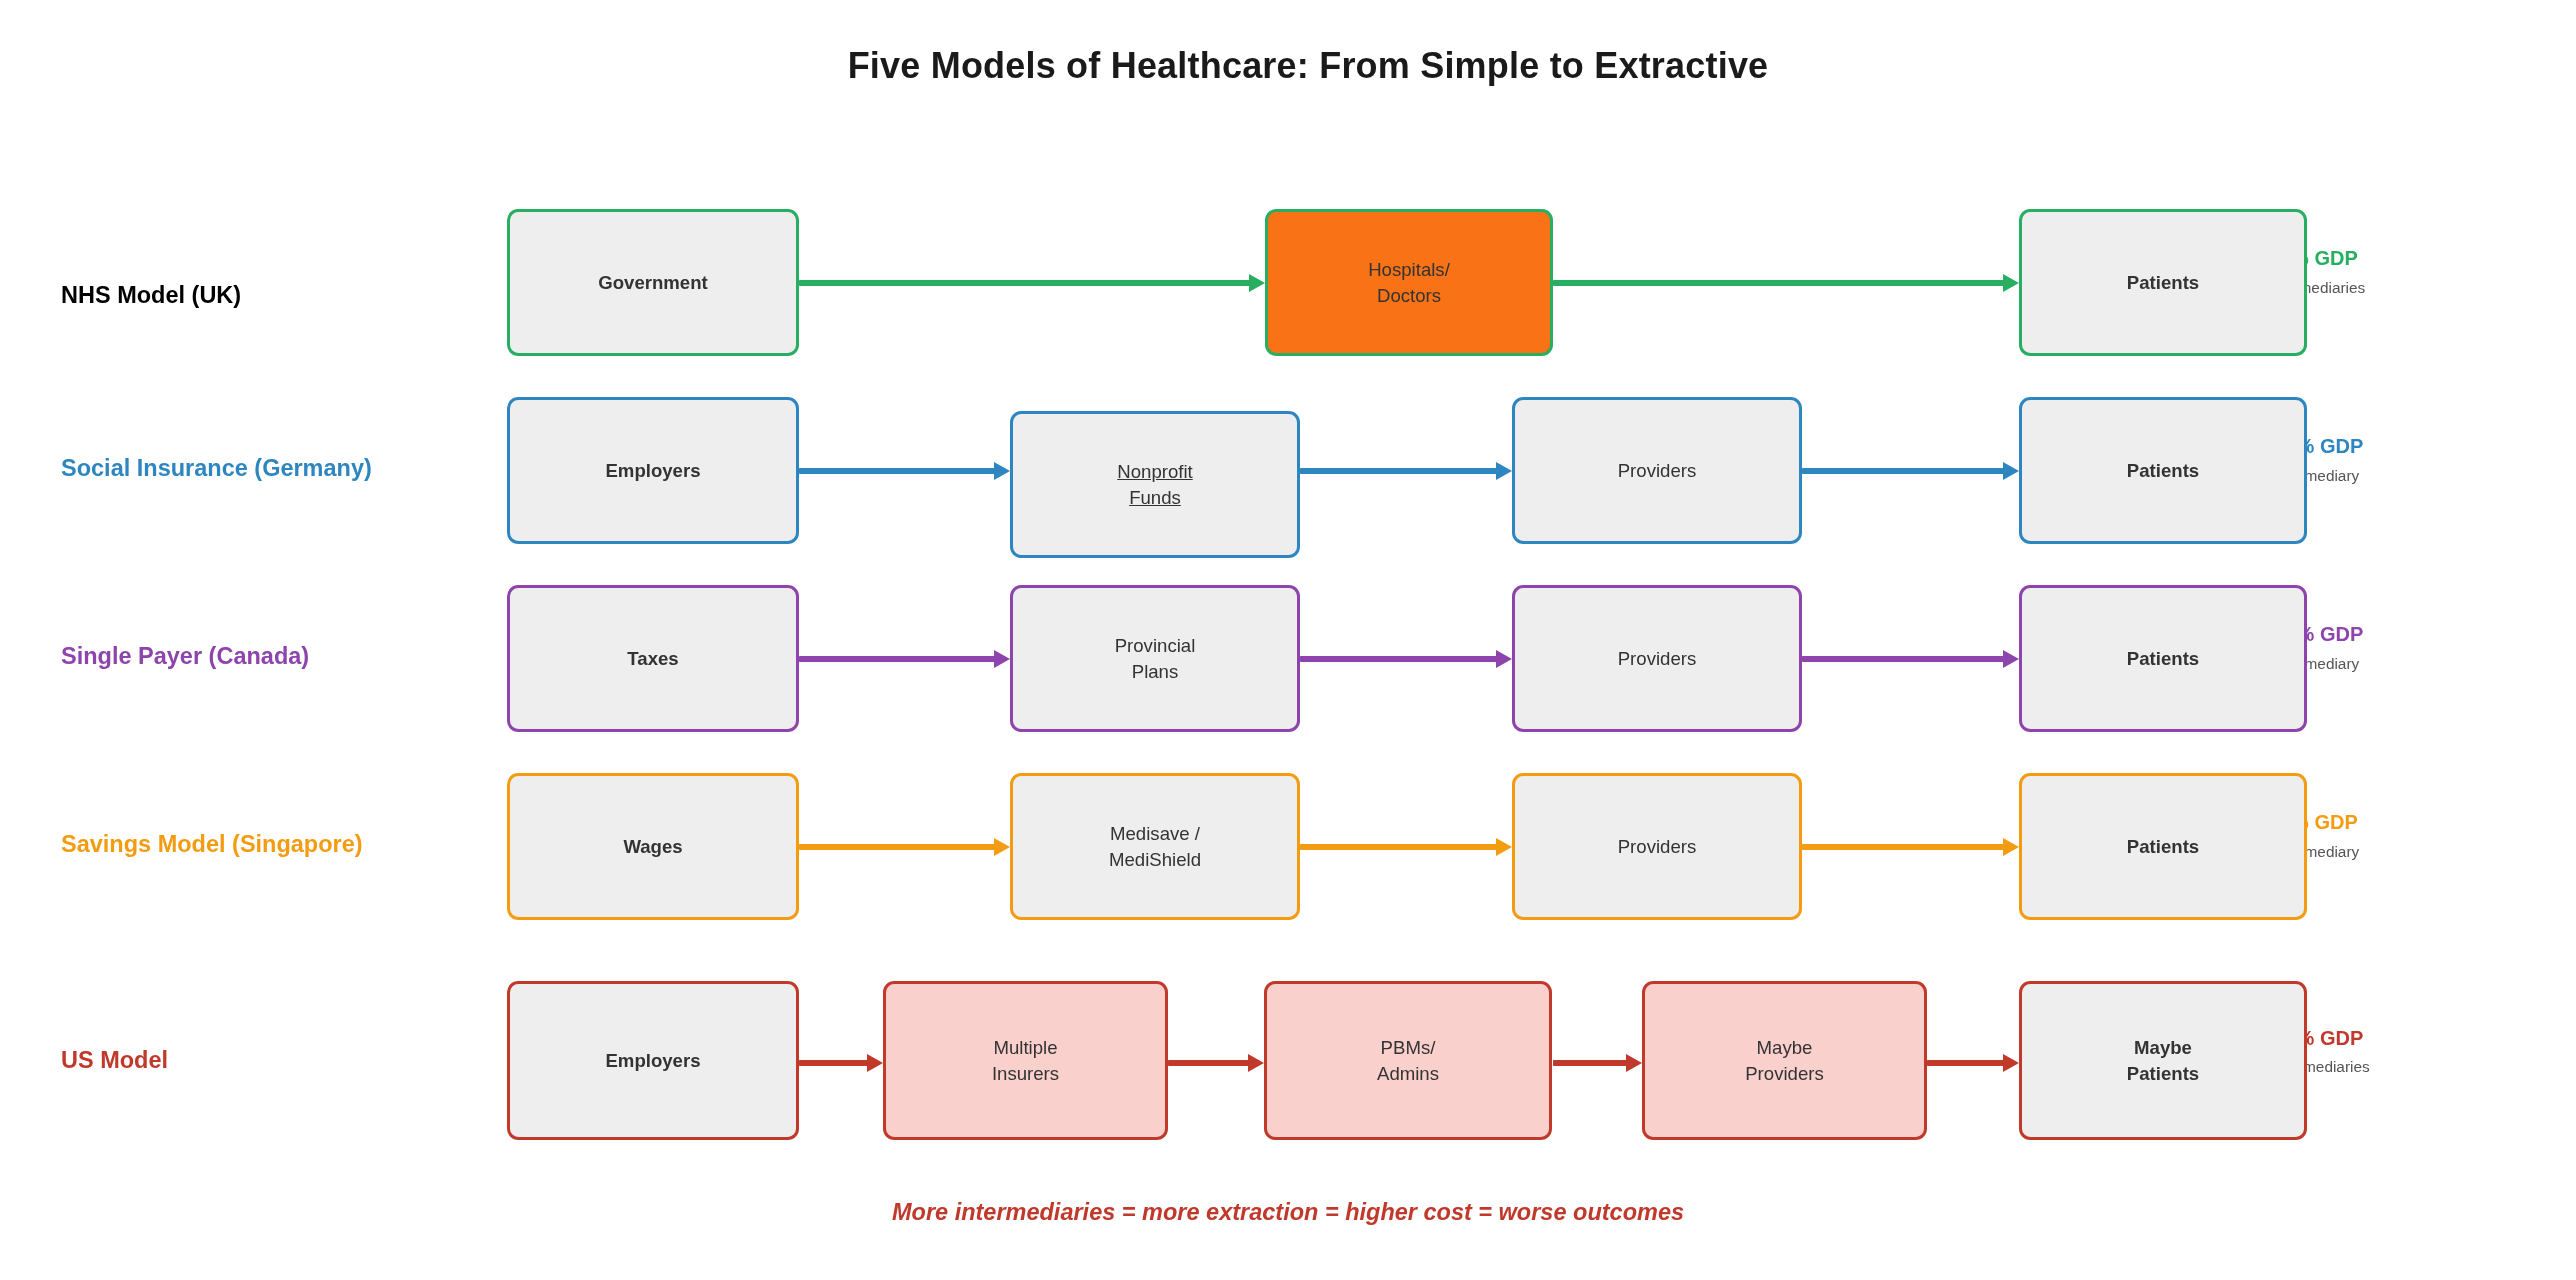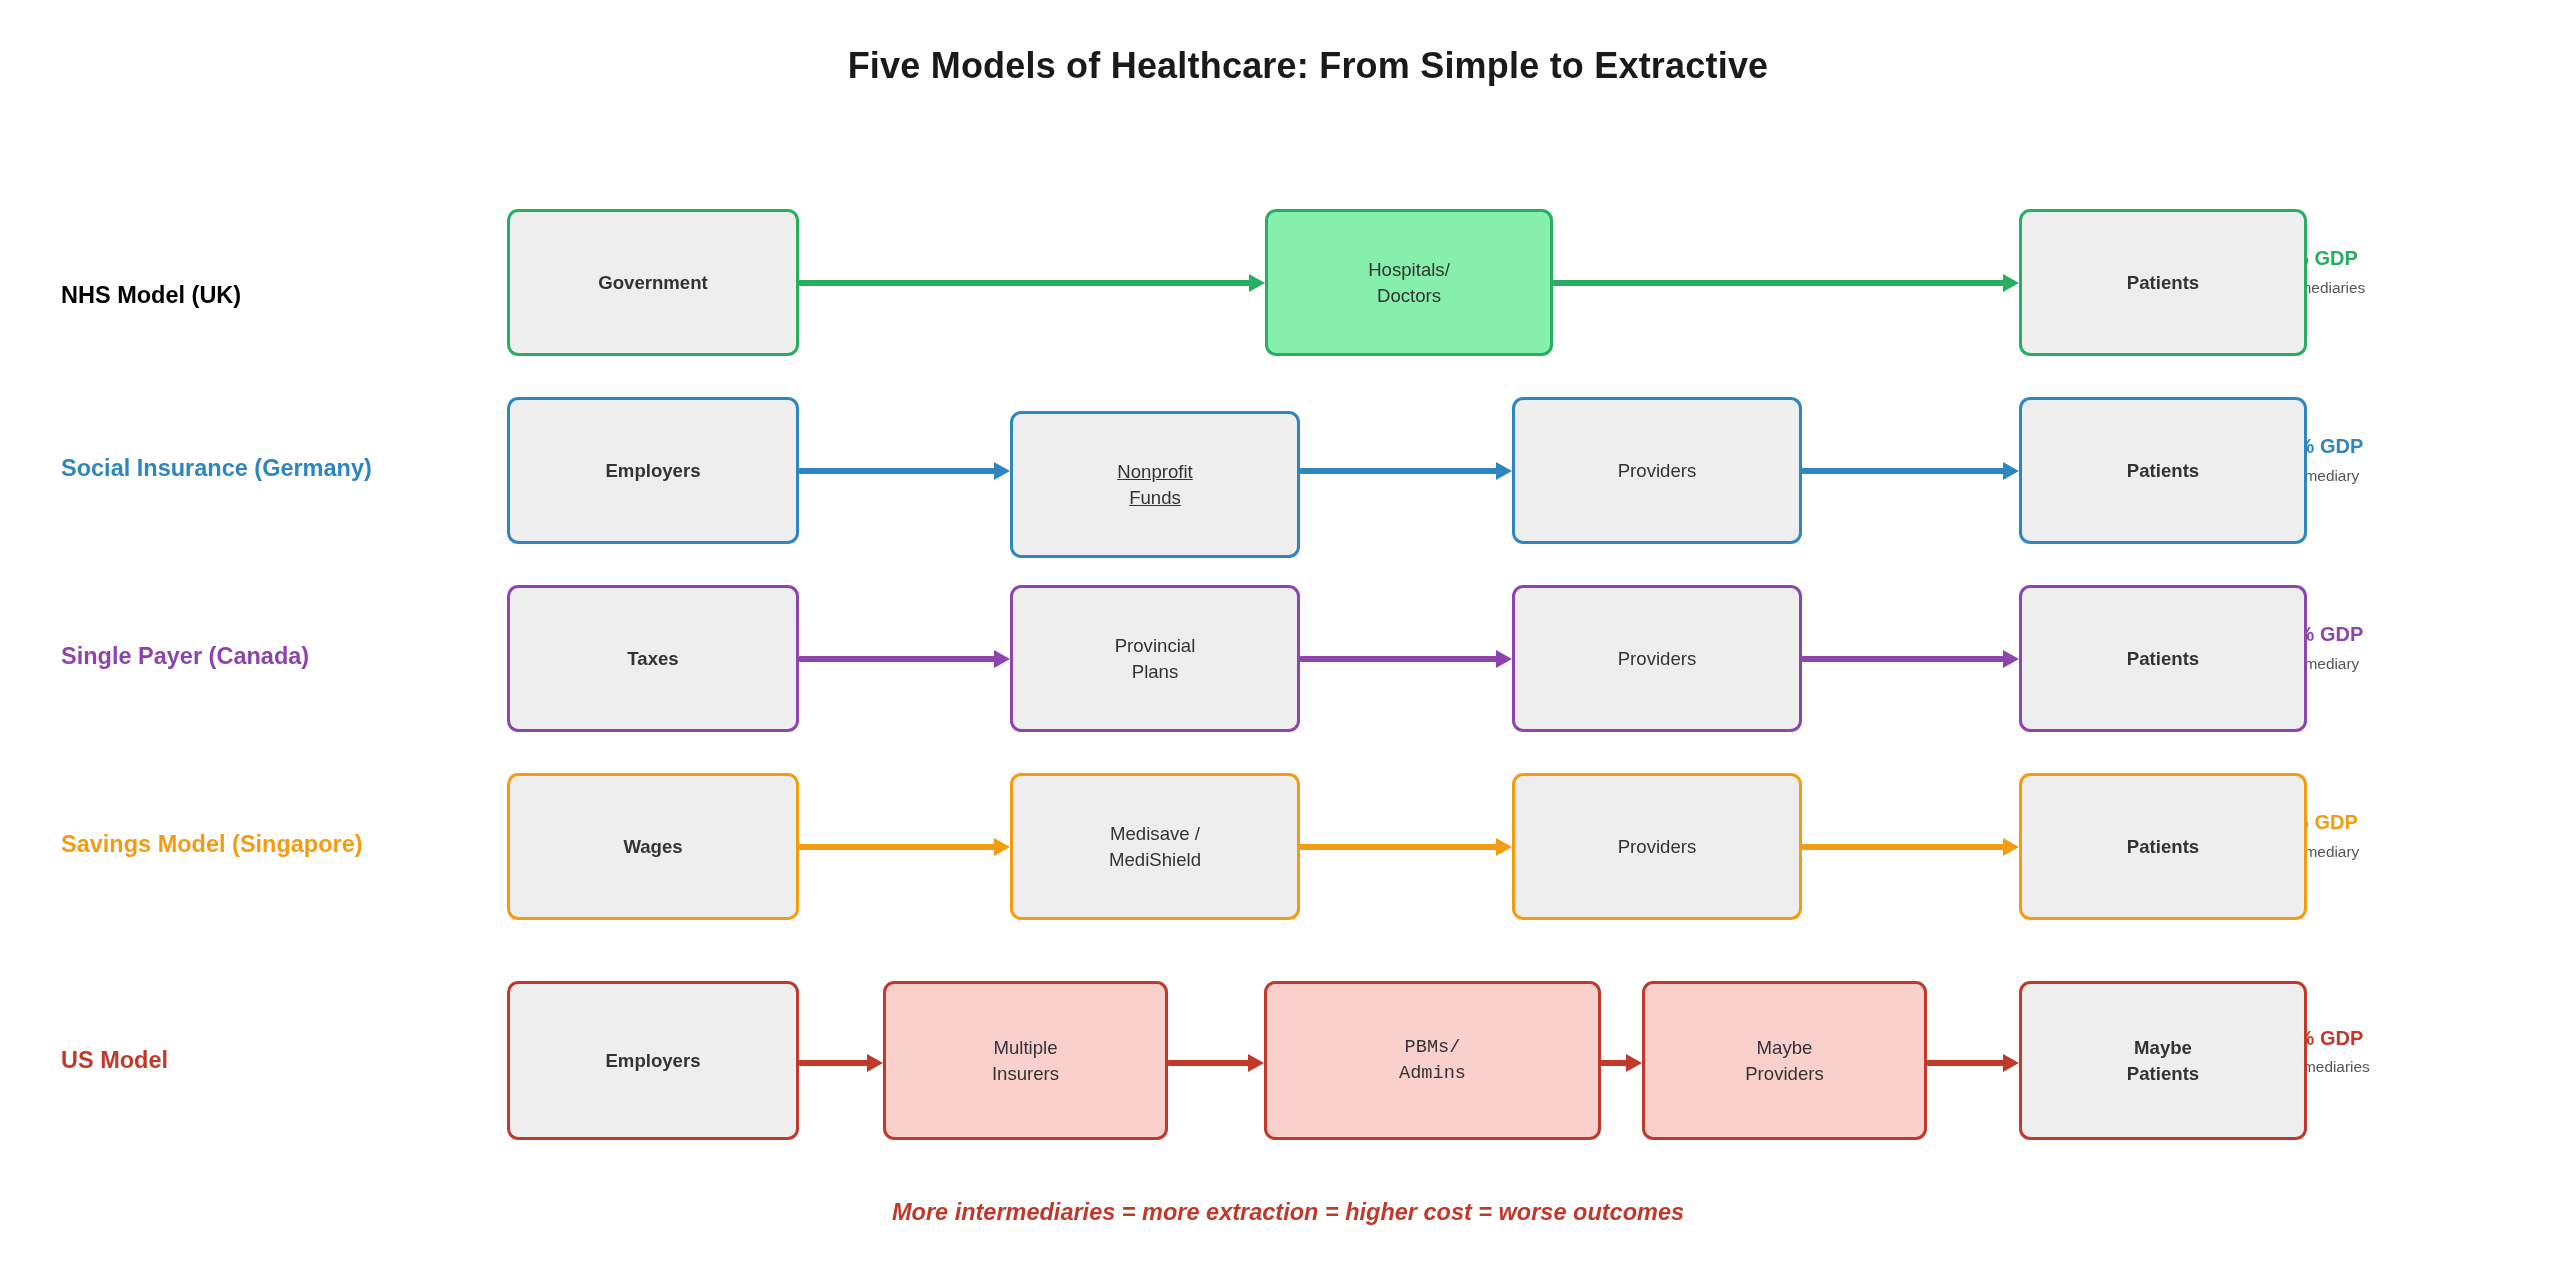--- a/index.html
+++ b/index.html
@@ -142,21 +142,21 @@
   <div id="rows-container">
       <div class="model-row" style="top: 0px;">
         <div class="row-label" style="top: 282px; color: #000000;">NHS Model (UK)</div>
         <div class="node-box bold" style="left: 507px; top: 209px; width: 292px; height: 147px; border-color: rgb(39, 174, 96); background: rgb(238, 238, 238);">
           <span class="node-text">Government</span>
         </div>
         <div class="arrow" style="left: 799px; top: 280px; width: 466px;">
           <div class="shaft" style="background: rgb(39, 174, 96);"></div>
           <div class="head" style="border-left-color: rgb(39, 174, 96);"></div>
         </div>
-        <div class="node-box" style="left: 1265px; top: 209px; width: 288px; height: 147px; border-color: rgb(39, 174, 96); background: #86efac;">
+        <div class="node-box" style="left: 1265px; top: 209px; width: 288px; height: 147px; border-color: rgb(39, 174, 96); background: #f97316;">
           <span class="node-text">Hospitals/<br>Doctors</span>
         </div>
         <div class="arrow" style="left: 1553px; top: 280px; width: 466px;">
           <div class="shaft" style="background: rgb(39, 174, 96);"></div>
           <div class="head" style="border-left-color: rgb(39, 174, 96);"></div>
         </div>
         <div class="node-box bold" style="left: 2019px; top: 209px; width: 288px; height: 147px; border-color: rgb(39, 174, 96); background: rgb(238, 238, 238);">
           <span class="node-text">Patients</span>
         </div>
         <div class="stat-gdp" style="top: 247px; color: rgb(39, 174, 96);">9.8% GDP</div>
@@ -258,21 +258,21 @@
           <div class="shaft" style="background: rgb(192, 57, 43);"></div>
           <div class="head" style="border-left-color: rgb(192, 57, 43);"></div>
         </div>
         <div class="node-box" style="left: 883px; top: 981px; width: 285px; height: 159px; border-color: rgb(192, 57, 43); background: rgb(250, 208, 205);">
           <span class="node-text">Multiple<br>Insurers</span>
         </div>
         <div class="arrow" style="left: 1168px; top: 1060px; width: 96px;">
           <div class="shaft" style="background: rgb(192, 57, 43);"></div>
           <div class="head" style="border-left-color: rgb(192, 57, 43);"></div>
         </div>
-        <div class="node-box" style="left: 1264px; top: 981px; width: 337px; height: 159px; border-color: rgb(192, 57, 43); background: rgb(250, 208, 205); font-family: Liberation Mono, monospace;">
+        <div class="node-box" style="left: 1264px; top: 981px; width: 288px; height: 159px; border-color: rgb(192, 57, 43); background: rgb(250, 208, 205);">
           <span class="node-text">PBMs/<br>Admins</span>
         </div>
         <div class="arrow" style="left: 1553px; top: 1060px; width: 89px;">
           <div class="shaft" style="background: rgb(192, 57, 43);"></div>
           <div class="head" style="border-left-color: rgb(192, 57, 43);"></div>
         </div>
         <div class="node-box" style="left: 1642px; top: 981px; width: 285px; height: 159px; border-color: rgb(192, 57, 43); background: rgb(250, 208, 205);">
           <span class="node-text">Maybe<br>Providers</span>
         </div>
         <div class="arrow" style="left: 1927px; top: 1060px; width: 92px;">

